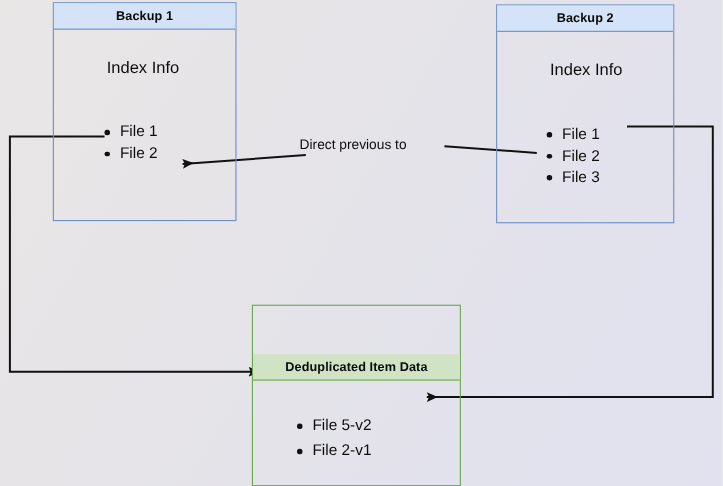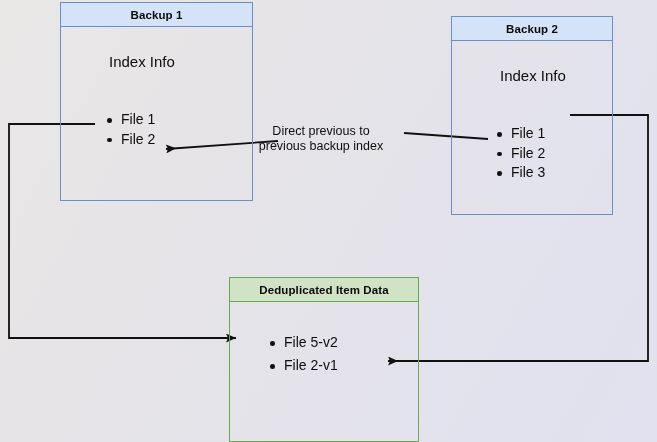--- a/index.html
+++ b/index.html
@@ -51,20 +51,21 @@
   }
   .box .box-body {
     position: relative;
     height: calc(100% - 24px);
   }
 
   .box.green { border-color: #6aa84f; }
   .box.green .box-header {
     border-bottom-color: #6aa84f;
     background: #d1e3c5;
+    margin-top: 44px;
   }
 
   .index-label {
     position: absolute;
     left: 24px;
     top: 26px;
     font-size: 15px;
     color: #0d0d0d;
     white-space: nowrap;
     margin-left: 24px;
@@ -89,22 +90,22 @@
     position: absolute;
     left: 2px;
     top: 8px;
     width: 4.6px;
     height: 4.6px;
     border-radius: 50%;
     background: #111;
   }
 
   
-  #backup1 { left: 60px;  top: 2px; width: 193px; height: 199px; text-align: right; }
-  #backup2 { left: 451px; top: 16px; width: 162px; height: 199px; }
+  #backup1 { left: 48px;  top: 2px; width: 167px; height: 199px; text-align: right; }
+  #backup2 { left: 451px; top: 4px; width: 162px; height: 199px; }
   #backup1 .file-list { left: 44px; top: 83px; }
   #backup2 .file-list { left: 43px; top: 83px; }
 
   
   #dedup { left: 229px; top: 277px; width: 190px; height: 165px; }
   #dedup .file-list { left: 38px; top: 29px; }
   #dedup .file-list li { line-height: 23px; }
   #dedup .file-list li::before { top: 10px; }
 
   
@@ -172,16 +173,15 @@
     <div class="box-body">
       <ul class="file-list">
         <li>File 5-v2</li>
         <li>File 2-v1</li>
       </ul>
     </div>
   </div>
 
   <div id="center-caption">
     <div>Direct previous to</div>
-    <div>previous backup index</div>
   </div>
 
 </div>
 
 </body></html>

